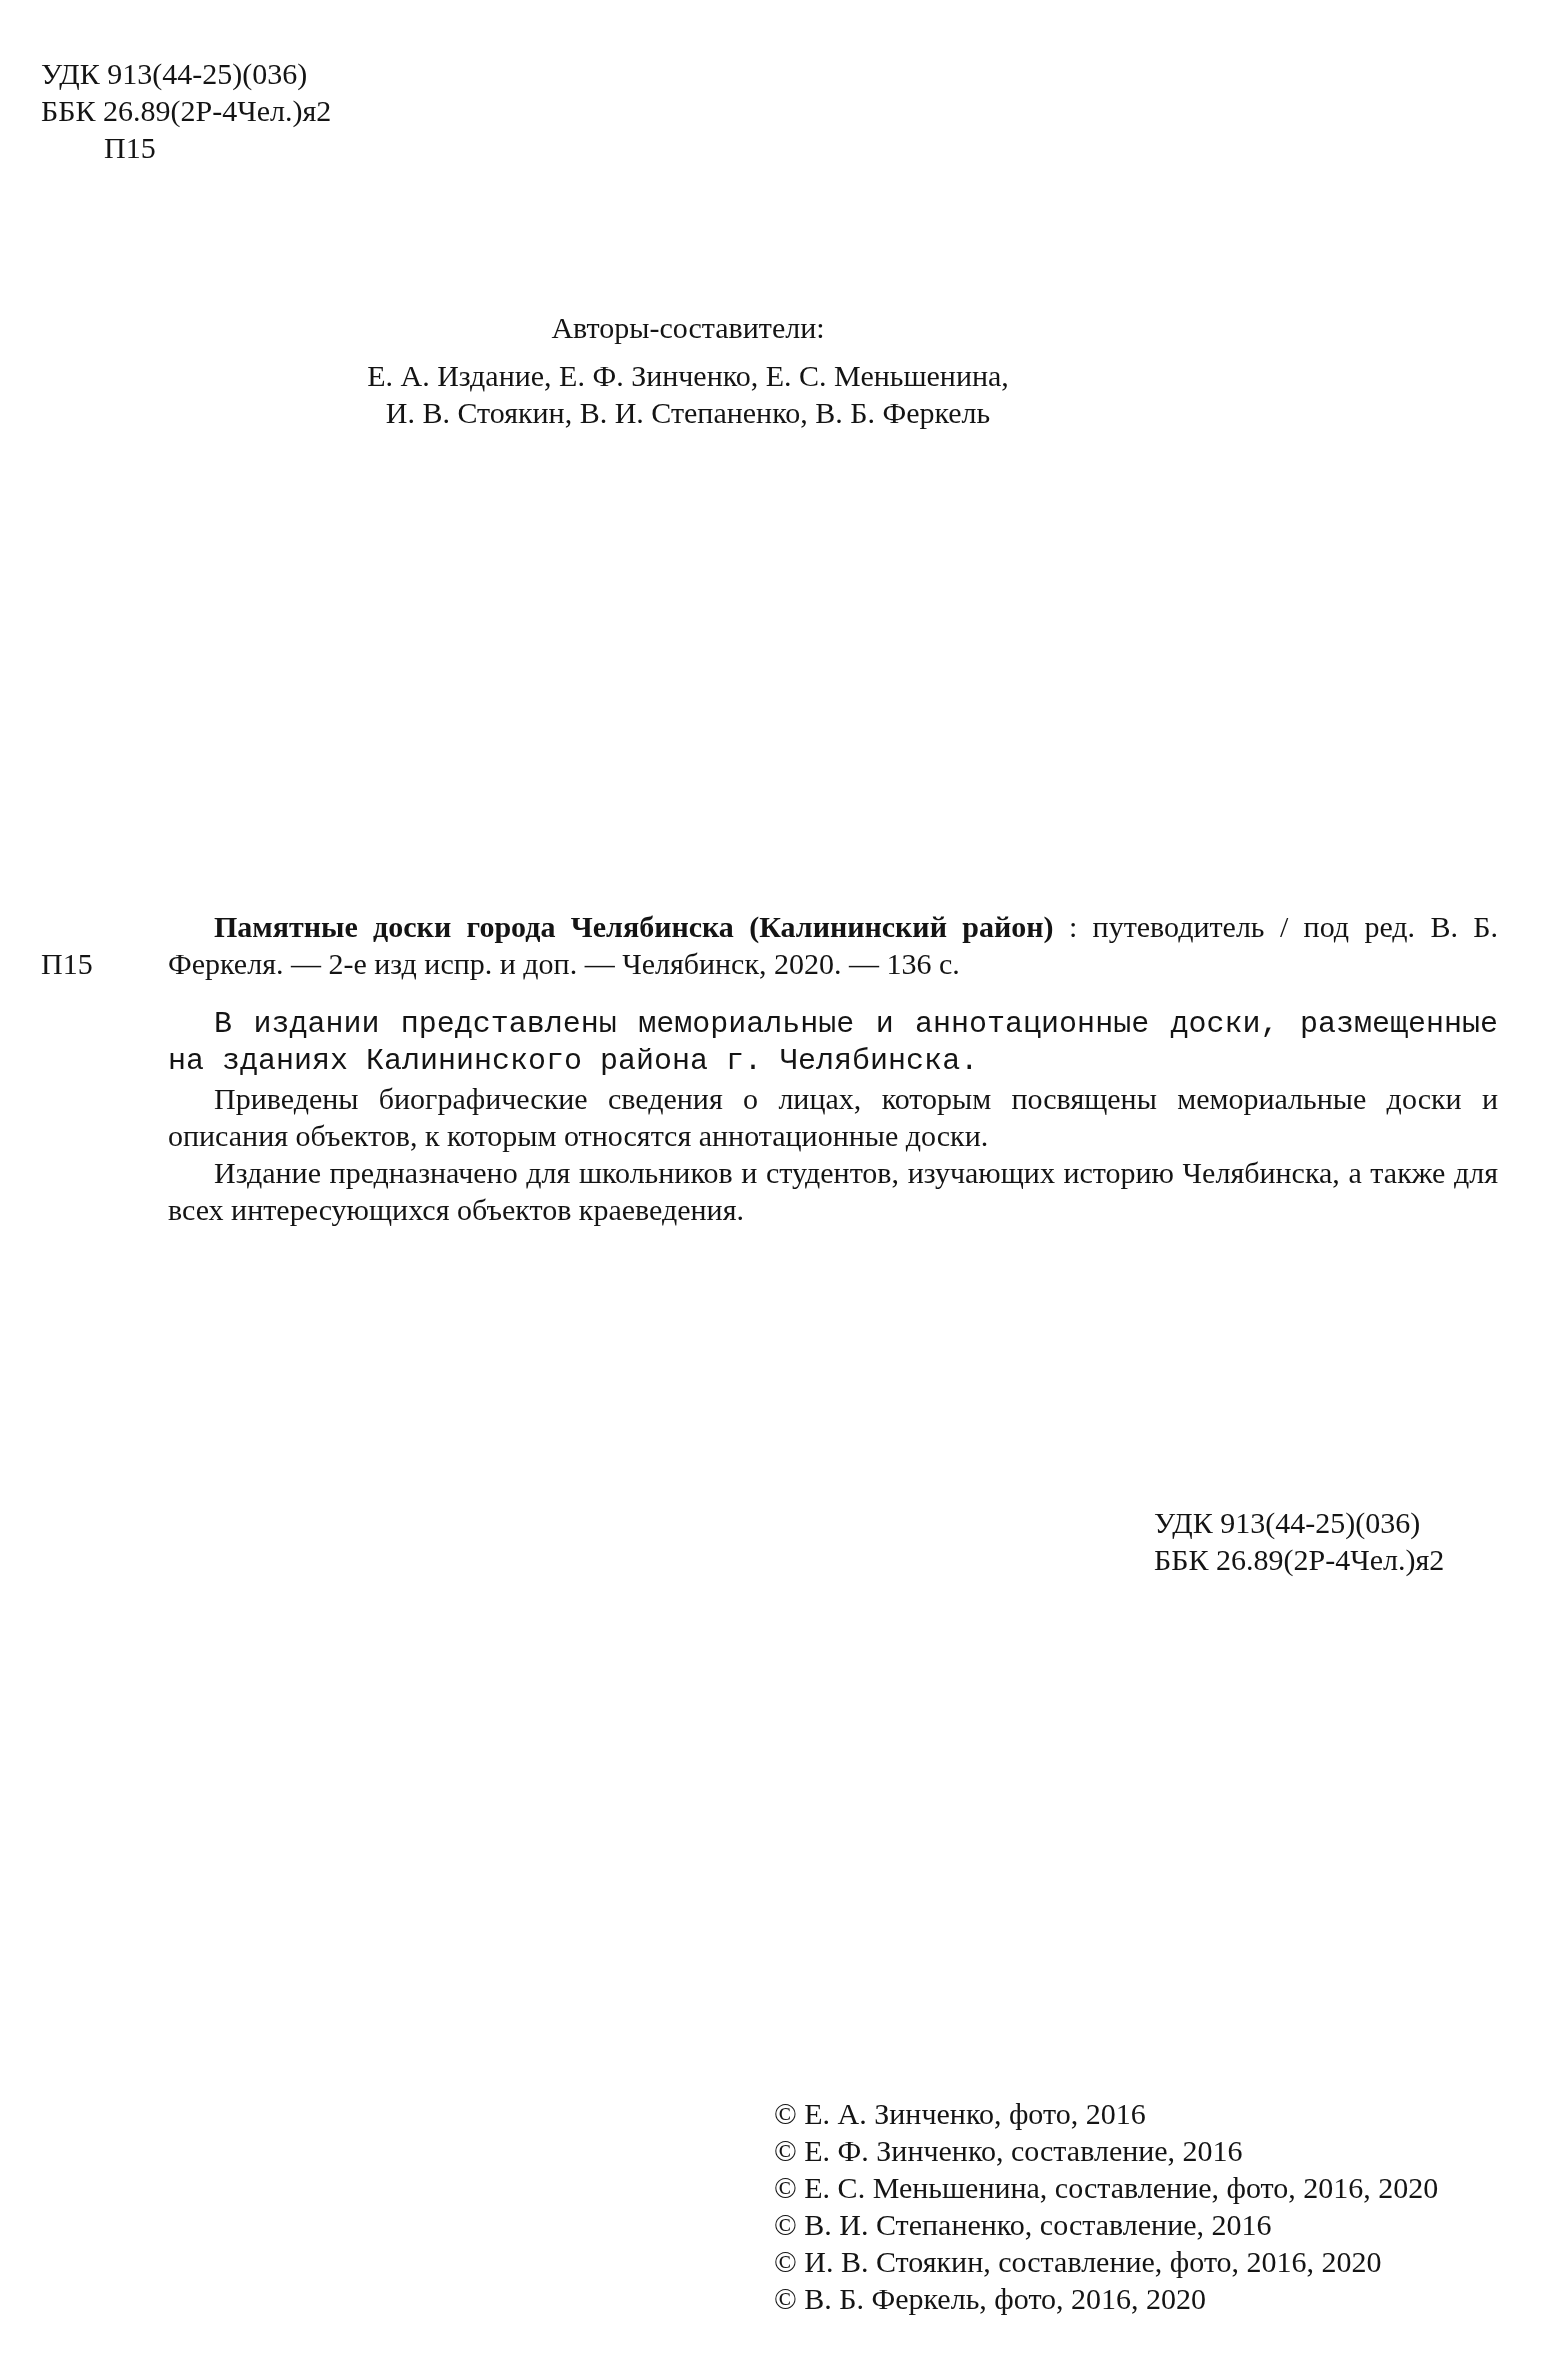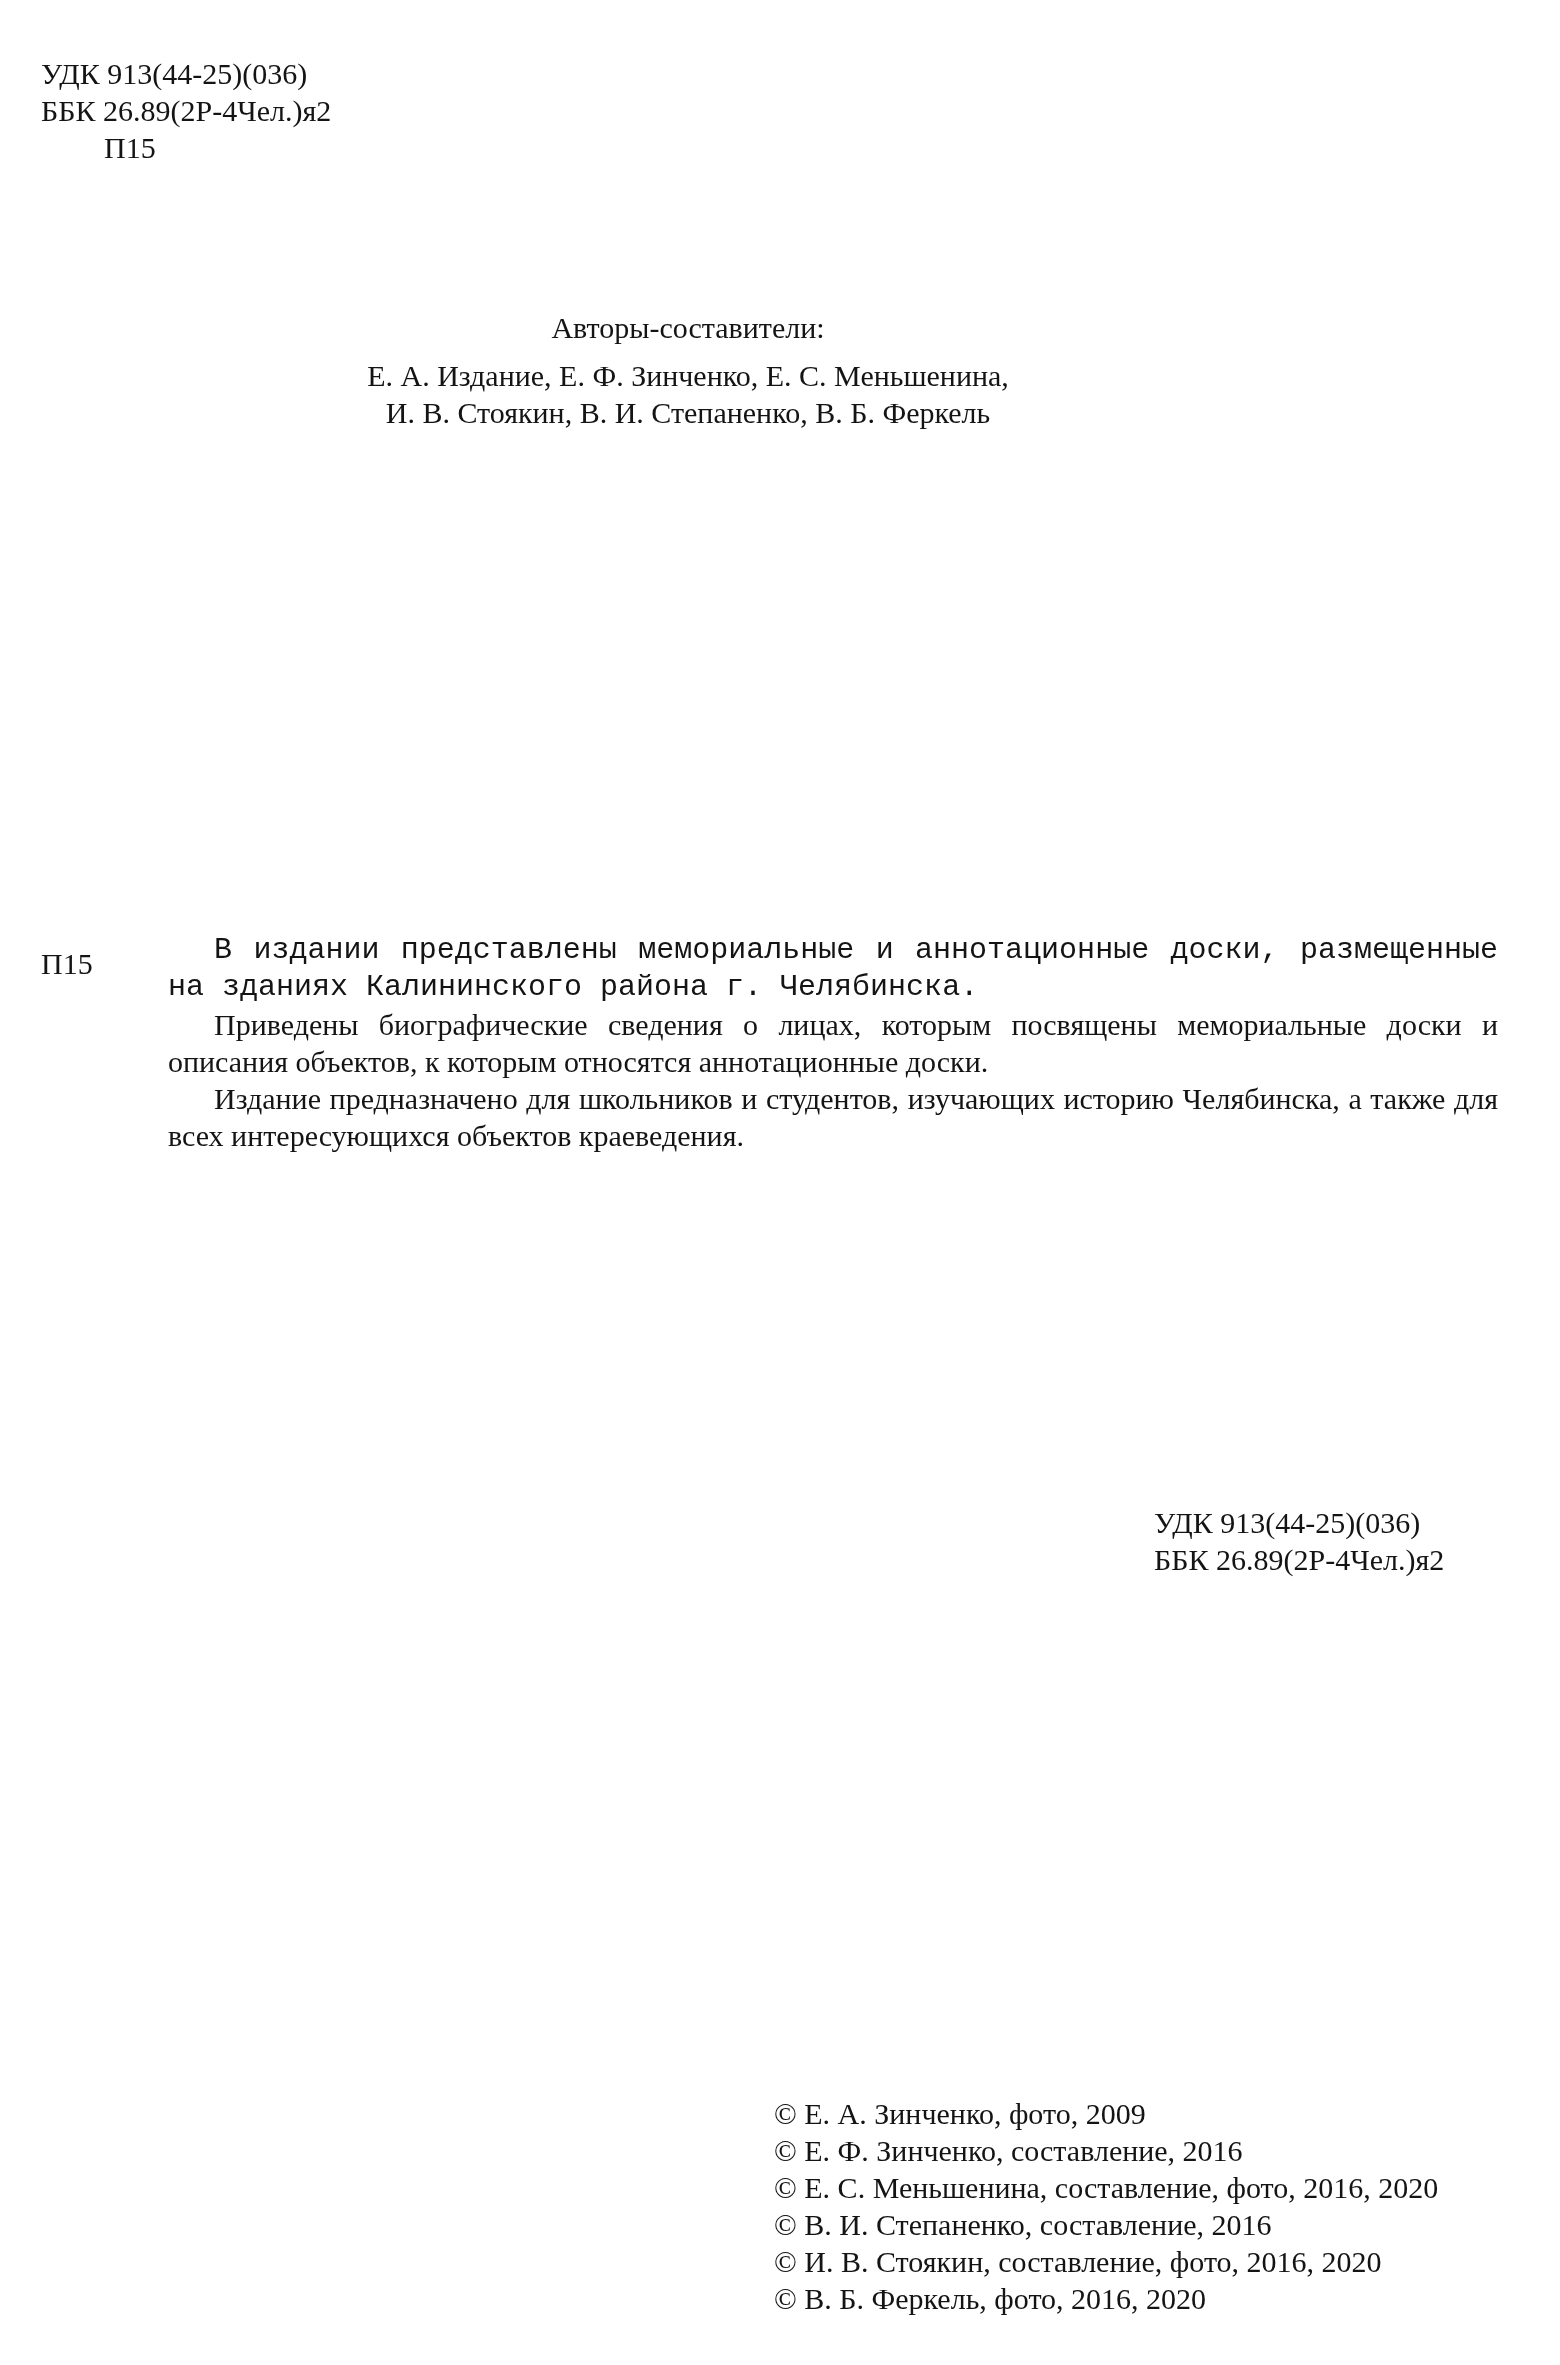--- a/index.html
+++ b/index.html
@@ -44,31 +44,32 @@
 
 <div class="abs authors">
   <div class="heading">Авторы-составители:</div>
   <div>Е. А. Издание, Е. Ф. Зинченко, Е. С. Меньшенина,</div>
   <div>И. В. Стоякин, В. И. Степаненко, В. Б. Феркель</div>
 </div>
 
 <div class="abs margin-code">П15</div>
 
 <div class="abs text-col">
+  <p class="catalog"><b>Памятные доски города Челябинска (Калининский район)</b><span> : путеводитель / под ред. В. Б. Феркеля. — 2-е изд испр. и доп. — Челябинск, 2020. — 136 с.</span></p>
   <p class="first-ann">В издании представлены мемориальные и аннотационные доски, размещенные на зданиях Калининского района г. Челябинска.</p>
   <p>Приведены биографические сведения о лицах, которым посвящены мемориальные доски и описания объектов, к которым относятся аннотационные доски.</p>
   <p>Издание предназначено для школьников и студентов, изучающих историю Челябинска, а также для всех интересующихся объектов краеведения.</p>
 </div>
 
 <div class="abs right-codes">
   <div>УДК 913(44-25)(036)</div>
   <div>ББК 26.89(2Р-4Чел.)я2</div>
 </div>
 
 <div class="abs copyrights">
-  <div>© Е. А. Зинченко, фото, 2009</div>
+  <div>© Е. А. Зинченко, фото, 2016</div>
   <div>© Е. Ф. Зинченко, составление, 2016</div>
   <div>© Е. С. Меньшенина, составление, фото, 2016, 2020</div>
   <div>© В. И. Степаненко, составление, 2016</div>
   <div>© И. В. Стоякин, составление, фото, 2016, 2020</div>
   <div>© В. Б. Феркель, фото, 2016, 2020</div>
 </div>
 
 
 </body></html>

